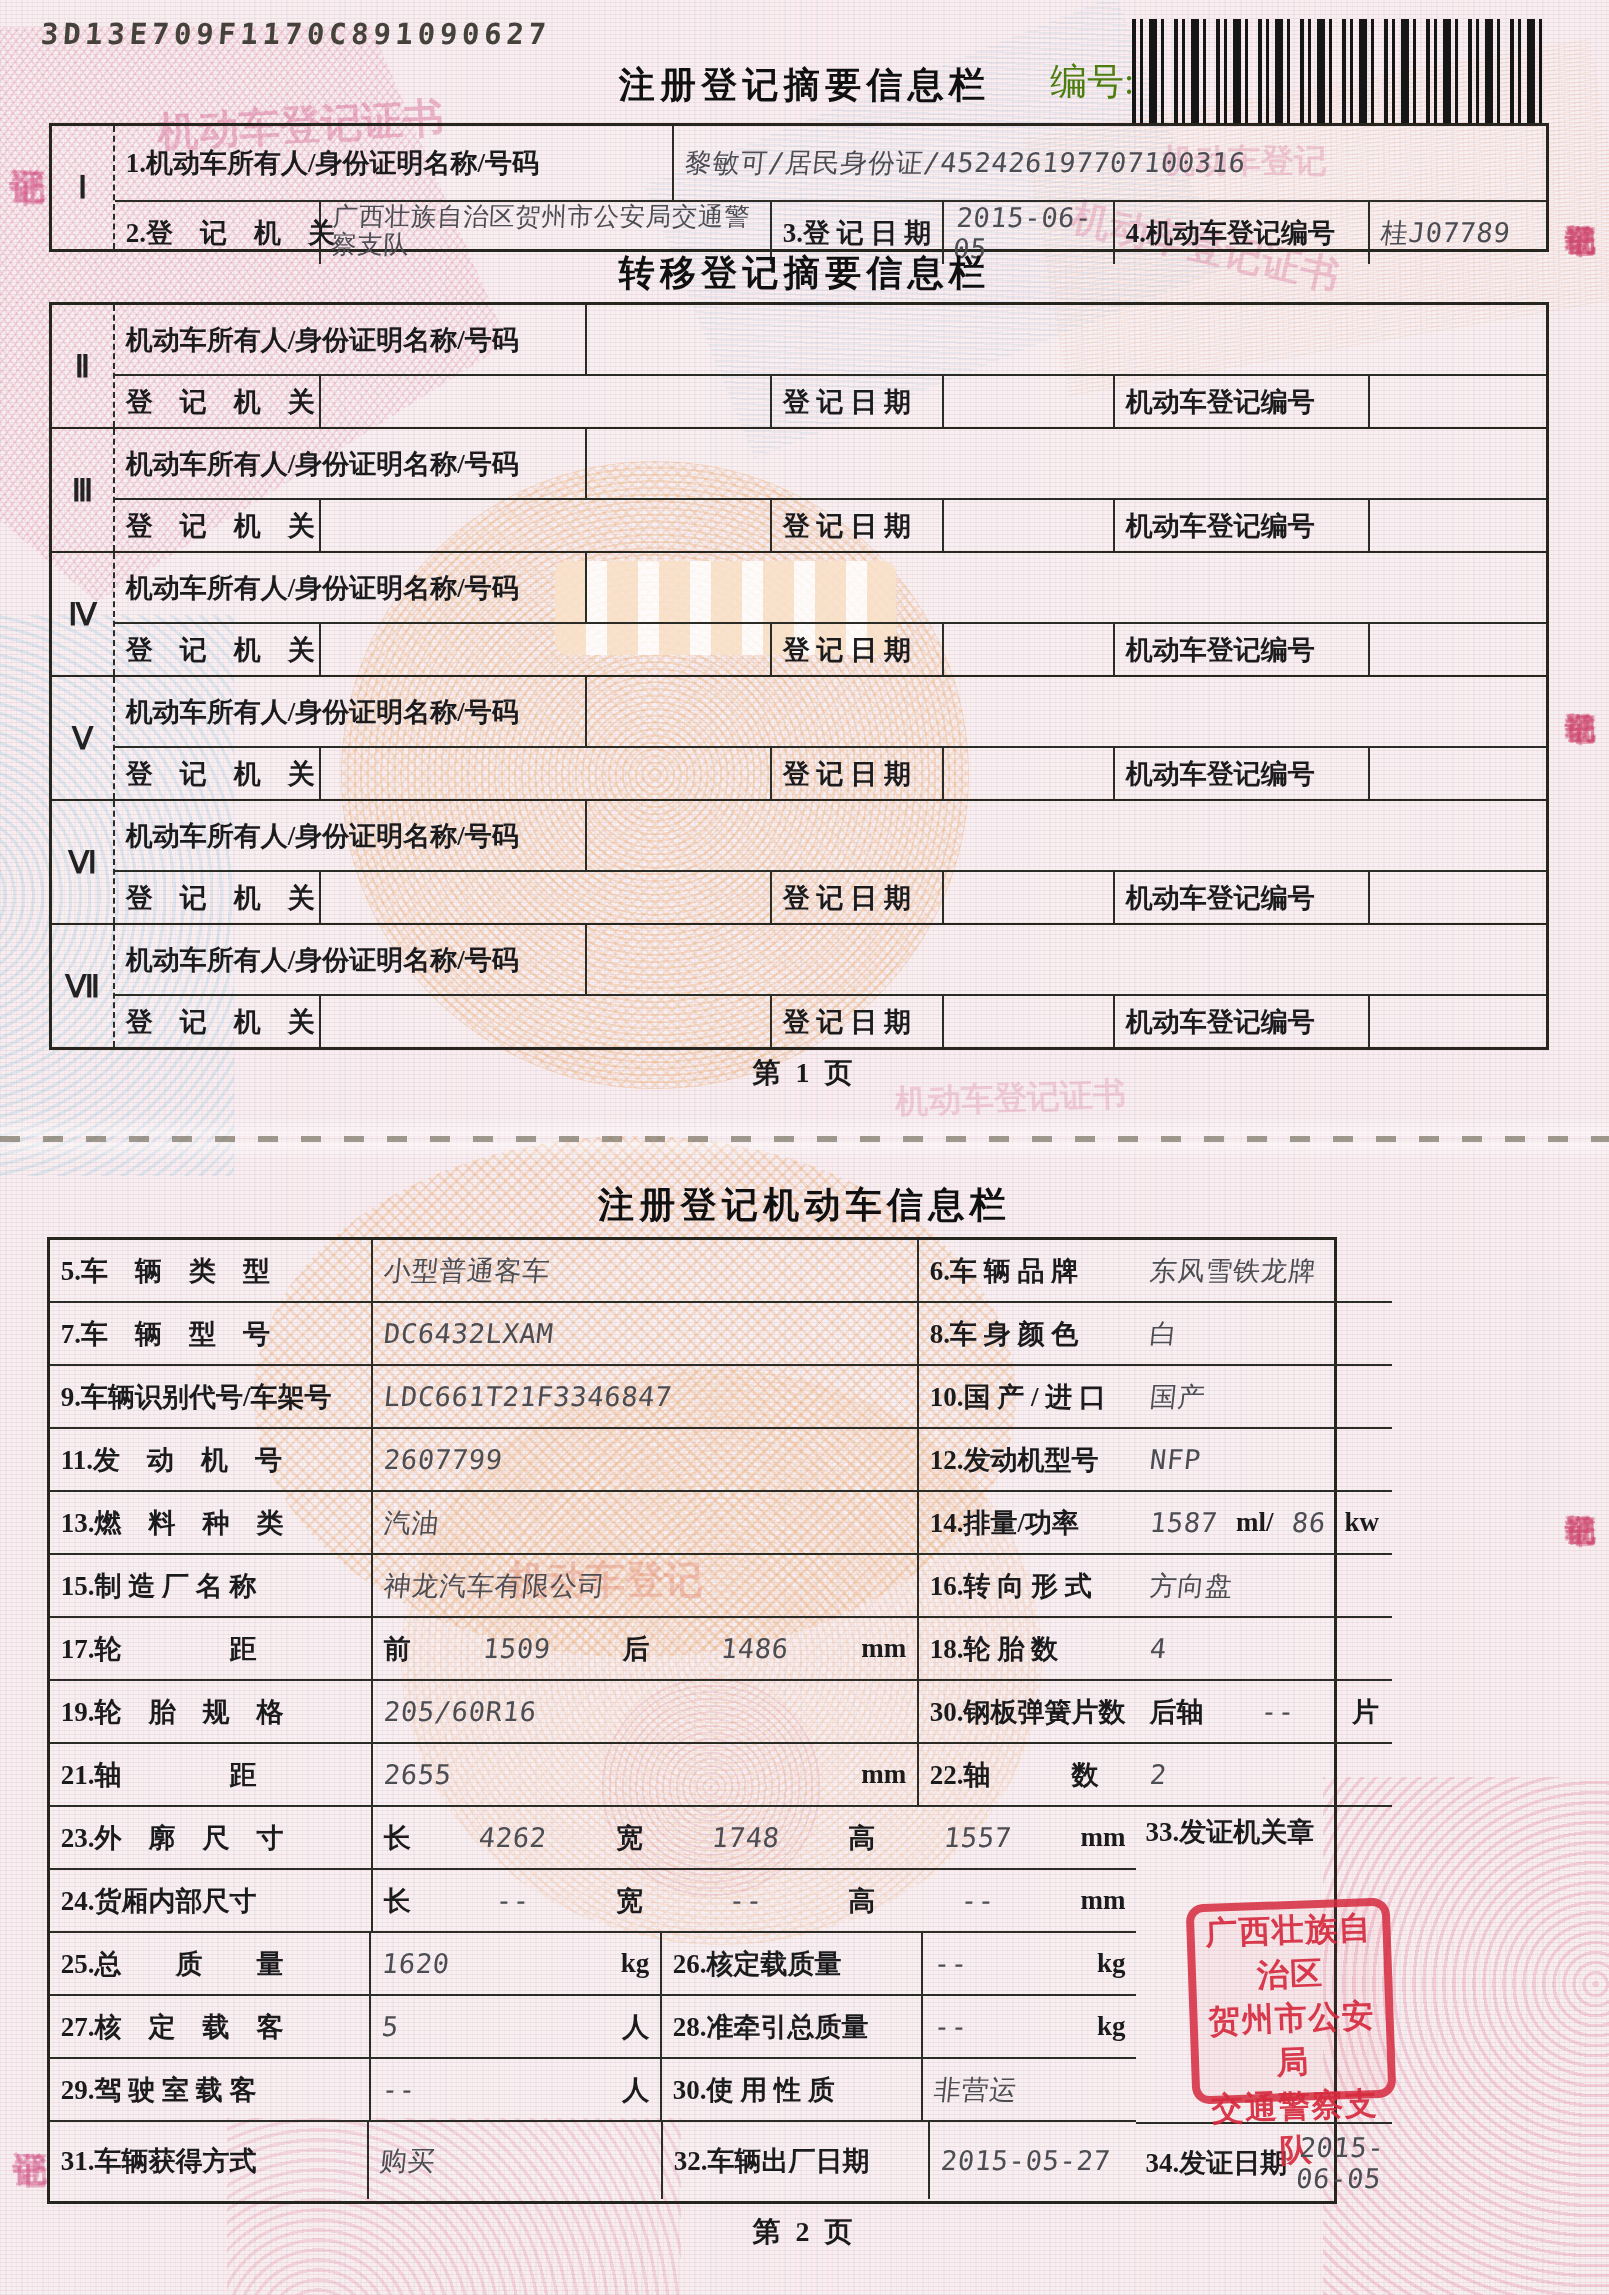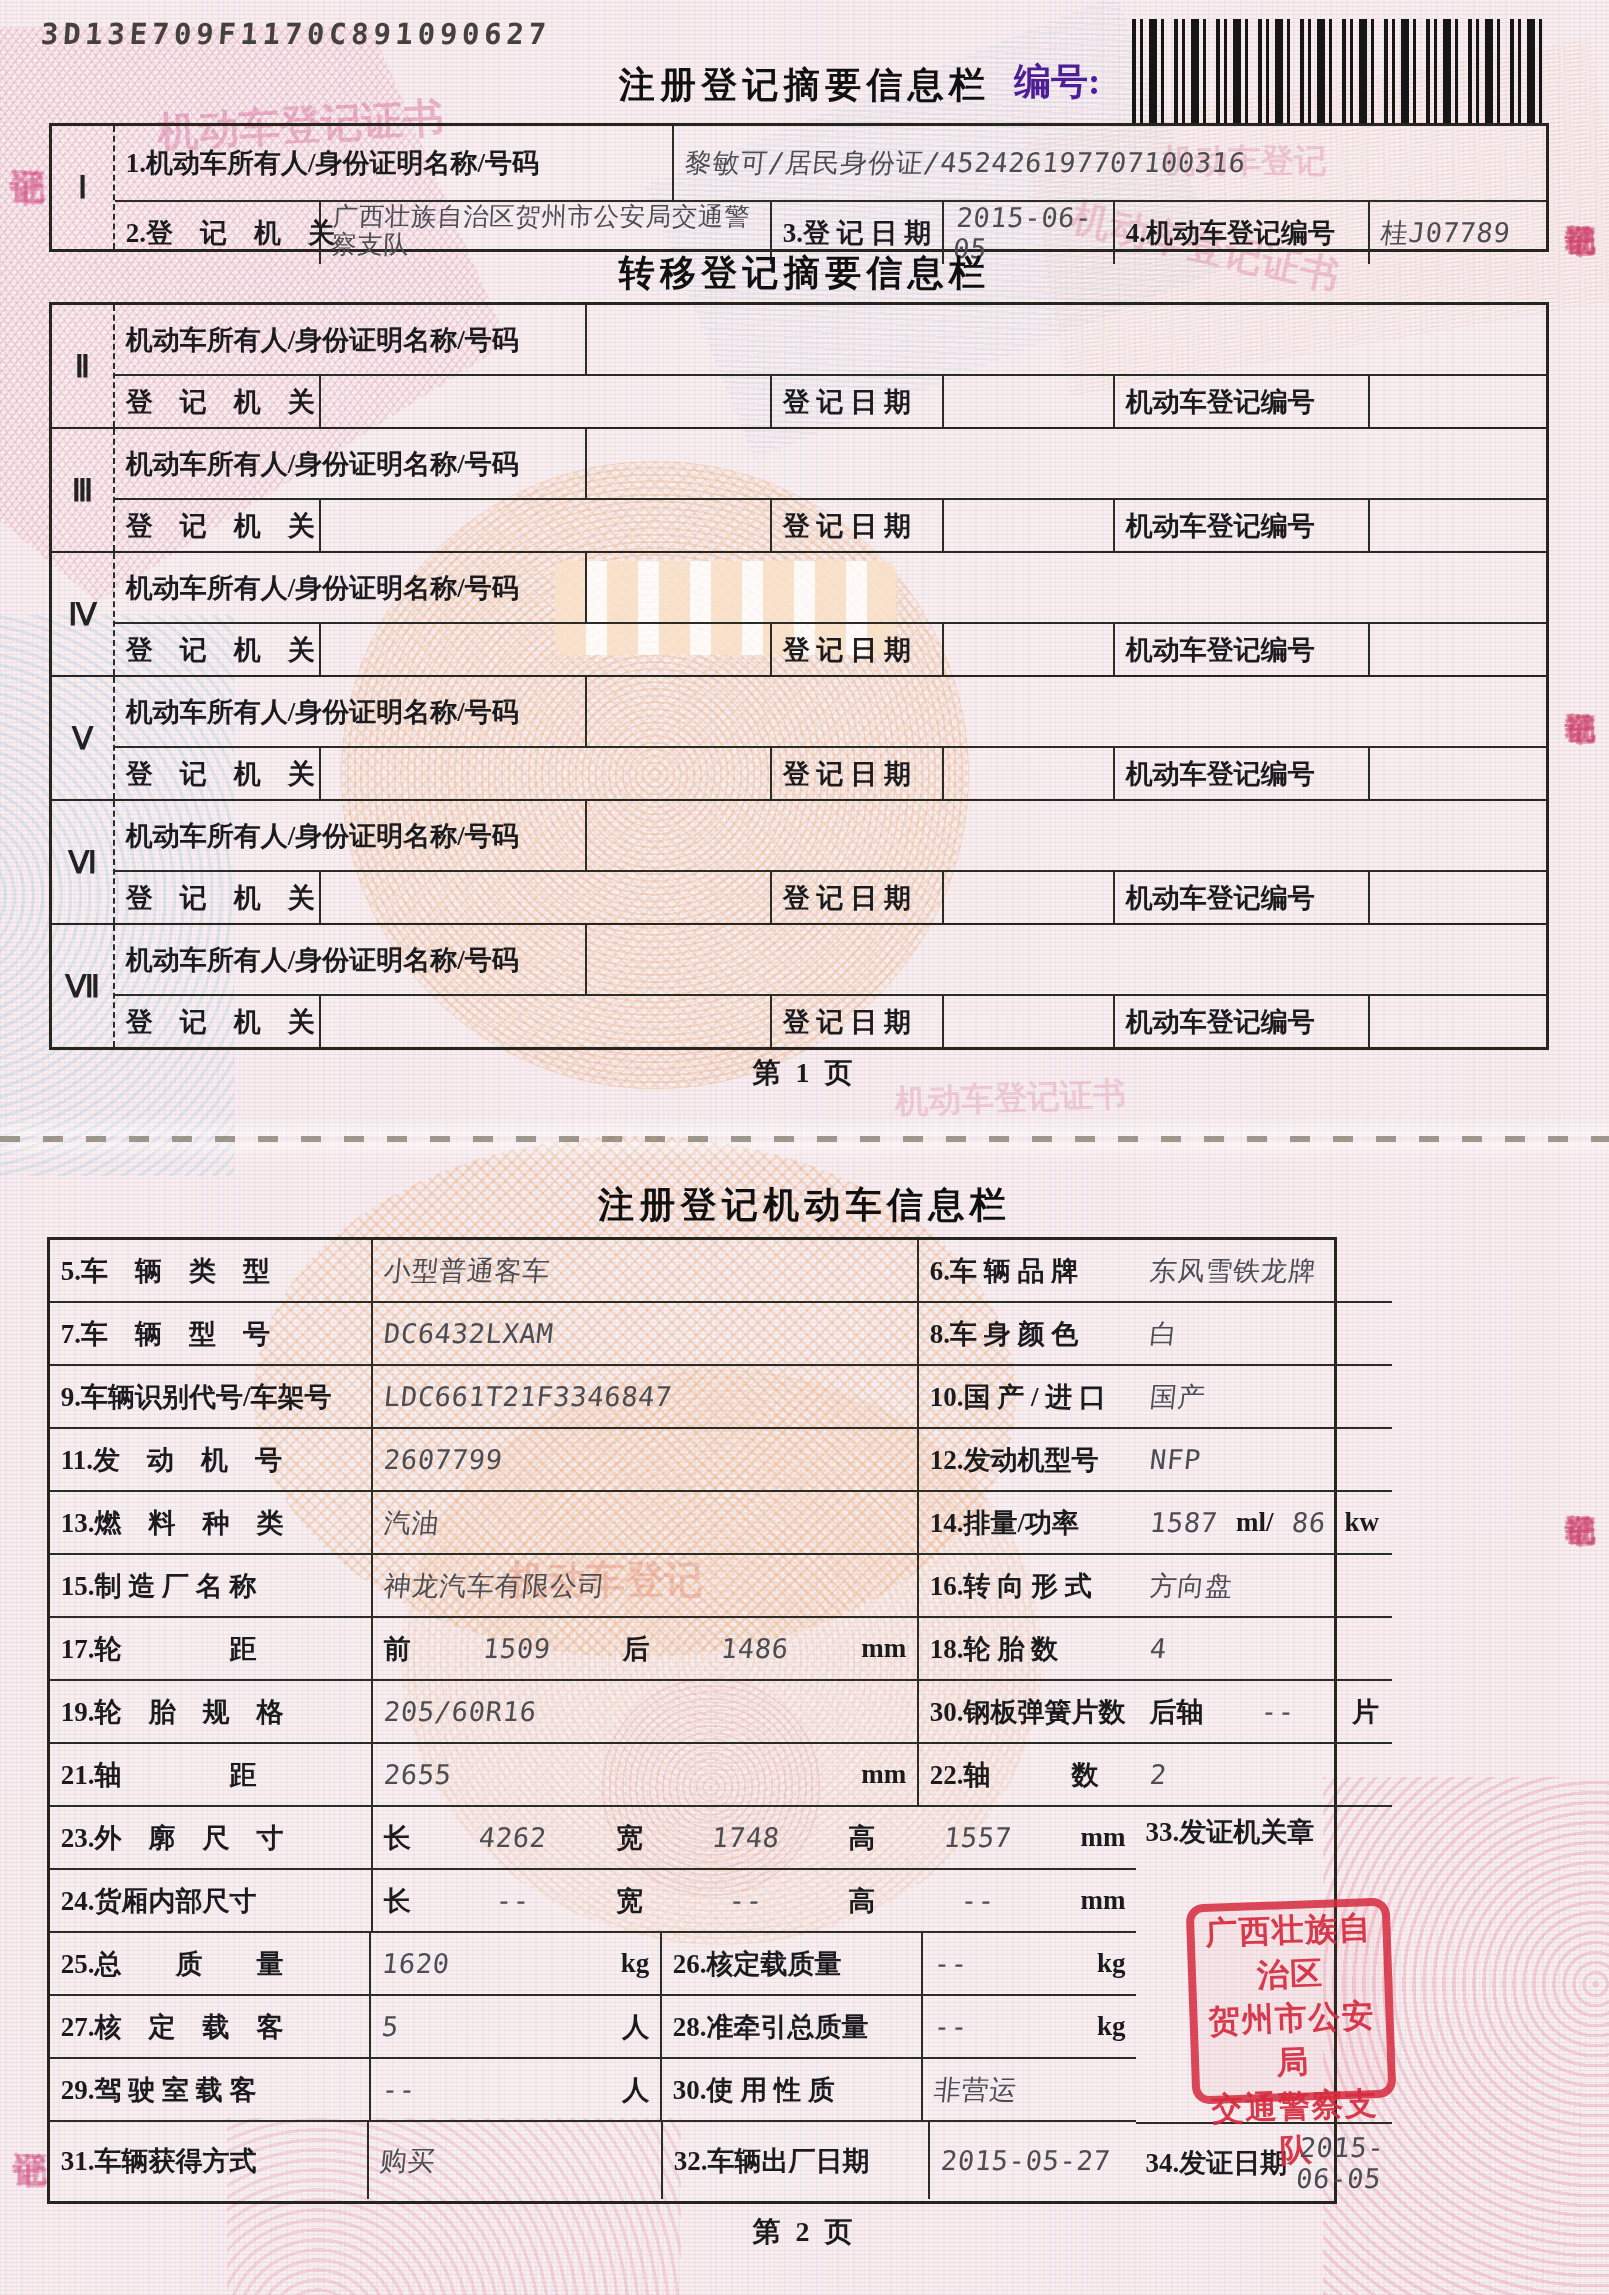--- a/index.html
+++ b/index.html
@@ -77,22 +77,22 @@
   }
 
   
   .serial {
     position:absolute; left:41px; top:17.4px;
     font-family:"DejaVu Sans Mono", monospace;
     font-size:29px; letter-spacing:4.7px; font-weight:600;
     color:#45423c; transform:skewX(-4deg);
   }
   .no-label {
-    position:absolute; left:1014px; top:57px;
-    font-size:37px; font-weight:bold; color:#4c1d95;
+    position:absolute; left:1050px; top:57px;
+    font-size:37px; font-weight:normal; color:#4d7c0f;
   }
   .barcode {
     position:absolute; left:1132px; top:18.7px; width:418px; height:107px;
     background:repeating-linear-gradient(90deg,
       #161616 0 4px, rgba(0,0,0,0) 4px 8px,
       #161616 8px 10.7px, rgba(0,0,0,0) 10.7px 17.4px,
       #161616 17.4px 25.4px, rgba(0,0,0,0) 25.4px 29px,
       #161616 29px 32px, rgba(0,0,0,0) 32px 42px);
   }
   .barcode-digits {

